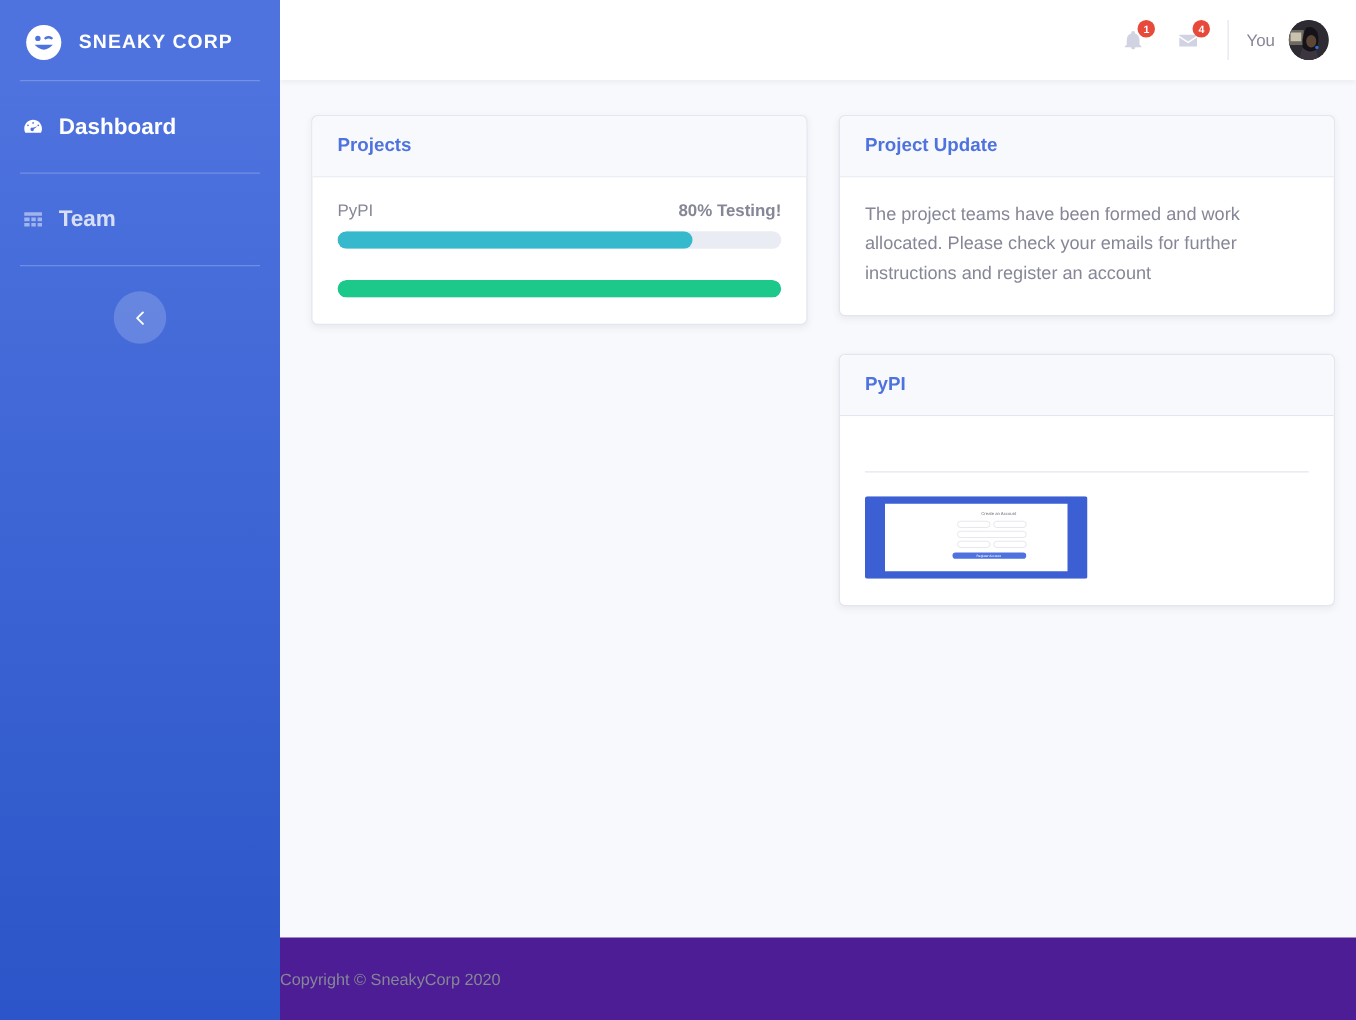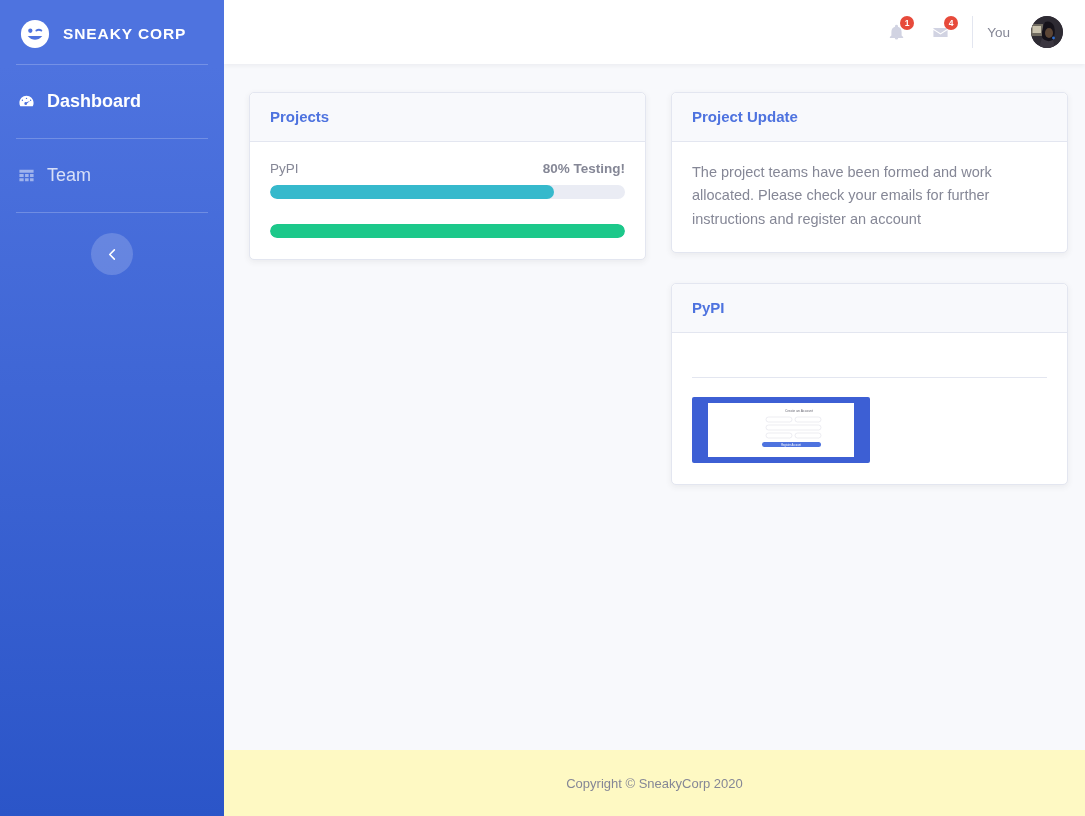--- a/index.html
+++ b/index.html
@@ -37,21 +37,21 @@
   }
   .nav-item {
     display: flex; align-items: center; gap: 12px;
     height: 73px; padding-left: 18px;
     text-decoration: none; cursor: pointer;
   }
   .nav-icon { width: 17px; height: 17px; flex: 0 0 17px; display: block; }
   .nav-label { font-size: 18px; font-weight: 700; white-space: nowrap; }
   .nav-item.active .nav-label { color: #ffffff; }
   .nav-item.active .nav-icon { fill: #ffffff; }
-  .nav-item.dim .nav-label { color: rgba(255,255,255,0.78); font-weight: 400; }
+  .nav-item.dim .nav-label { color: rgba(255,255,255,0.78); font-weight: 700; }
   .nav-item.dim .nav-icon { fill: rgba(255,255,255,0.48); }
 
   .collapse-wrap {
     display: flex; justify-content: center; align-items: center;
     margin-top: 20px;
   }
   .collapse-btn {
     width: 42px; height: 42px; border-radius: 50%;
     background: rgba(255,255,255,0.18);
     border: none; cursor: pointer;
@@ -82,21 +82,21 @@
   .badge {
     position: absolute; top: 6px; right: 4px;
     background: #e74a3b; color: #fff;
     font-size: 8.5px; font-weight: 700; line-height: 1;
     padding: 2.5px 4px; border-radius: 9px;
     min-width: 14px; text-align: center;
   }
   .topbar-divider {
     width: 1px; height: 32px; background: #e3e6f0; margin: 0 14px 0 10px;
   }
-  .user-area { display: flex; align-items: center; gap: 21px; cursor: pointer; }
+  .user-area { display: flex; align-items: center; gap: 11px; cursor: pointer; }
   .user-name { font-size: 13.5px; color: #858796; white-space: nowrap; }
   .avatar {
     width: 32px; height: 32px; border-radius: 50%;
     overflow: hidden; flex: 0 0 32px; display: block;
     background: #3a3340;
   }
   .avatar svg { display: block; width: 32px; height: 32px; }
 
   
   .main {
@@ -141,22 +141,22 @@
   .card-hr {
     border: none; border-top: 1px solid #e3e6f0;
     margin: 25px 0 19px 0;
   }
   .thumb {
     width: 178px; height: 66px; display: block; border-radius: 2px;
   }
 
   
   .footer {
-    background: #fef9c3; height: 66px; flex: 0 0 66px;
-    display: flex; align-items: center; justify-content: center;
+    background: #4c1d95; height: 66px; flex: 0 0 66px;
+    display: flex; align-items: center; justify-content: flex-start;
   }
   .footer-text { font-size: 13px; color: #858796; }
 </style>
 </head>
 <body>
 
 <div class="app">
 
   <nav class="sidebar">
 

